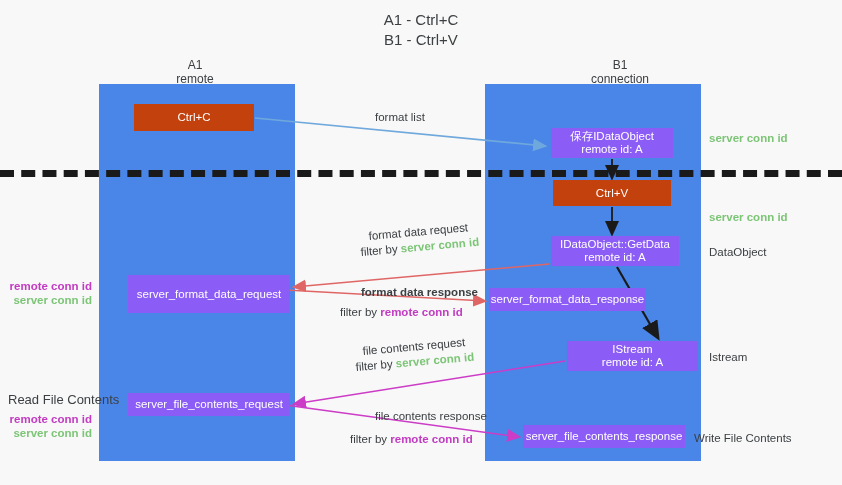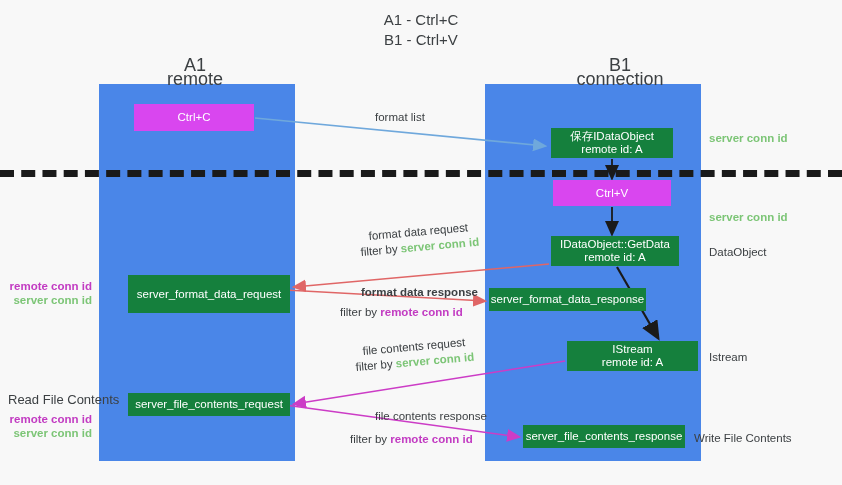--- a/index.html
+++ b/index.html
@@ -13,21 +13,21 @@
   .abs{position:absolute;}
 
   
   #title{
     left:0;top:10px;width:842px;text-align:center;
     font-size:15px;color:#3c4043;line-height:20px;
   }
 
   
   .col-head{
-    text-align:center;font-size:18px;color:#3c4043;line-height:14px;
+    text-align:center;font-size:12px;color:#3c4043;line-height:14px;
   }
   #head-a1{left:120px;top:58px;width:150px;}
   #head-b1{left:530px;top:58px;width:180px;}
 
   
   .lane{background:#4a86e8;}
   #lane-a1{left:99px;top:84px;width:196px;height:377px;}
   #lane-b1{left:485px;top:84px;width:216px;height:377px;}
 
   
@@ -37,22 +37,22 @@
   }
 
   
   .node{
     box-sizing:border-box;
     display:flex;flex-direction:column;
     align-items:center;justify-content:center;
     color:#ffffff;font-size:11.5px;line-height:13px;
     text-align:center;
   }
-  .green{background:#d946ef;}
-  .orange{background:#15803d;}
+  .green{background:#c2410c;}
+  .orange{background:#8b5cf6;}
   .node .l2{font-size:11.5px;}
 
   #n-ctrlc{left:134px;top:104px;width:120px;height:27px;}
   #n-ido  {left:551px;top:128px;width:122px;height:30px;}
   #n-ctrlv{left:553px;top:180px;width:118px;height:26px;}
   #n-getdata{left:551px;top:236px;width:128px;height:30px;}
   #n-istream{left:567px;top:341px;width:131px;height:30px;}
   #n-sfdreq {left:128px;top:275px;width:162px;height:38px;}
   #n-sfdres {left:489px;top:288px;width:157px;height:23px;}
   #n-sfcreq {left:128px;top:393px;width:162px;height:23px;}

